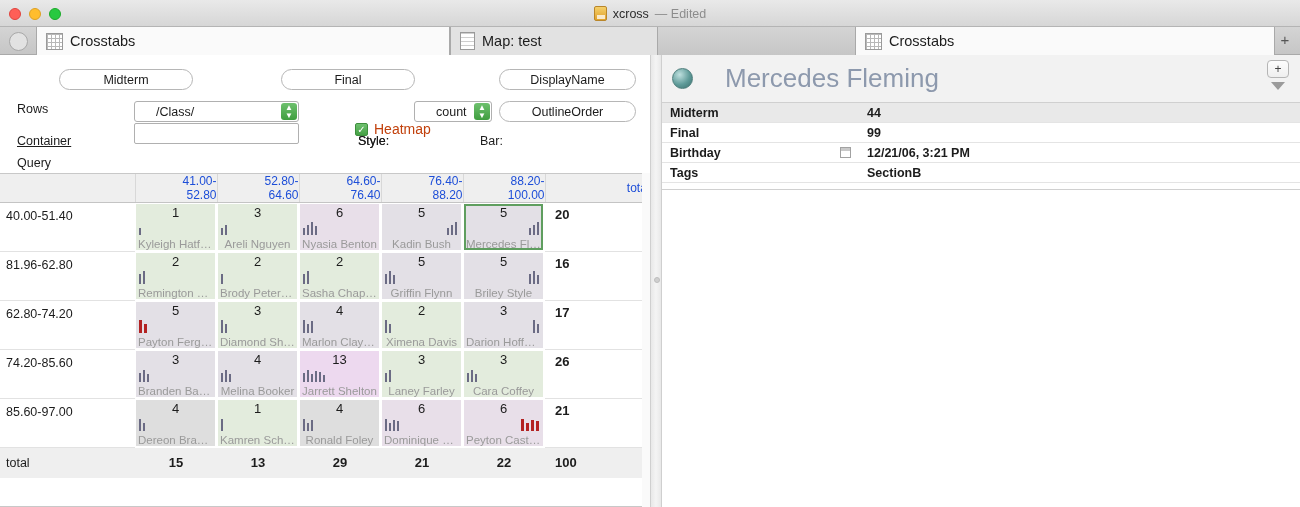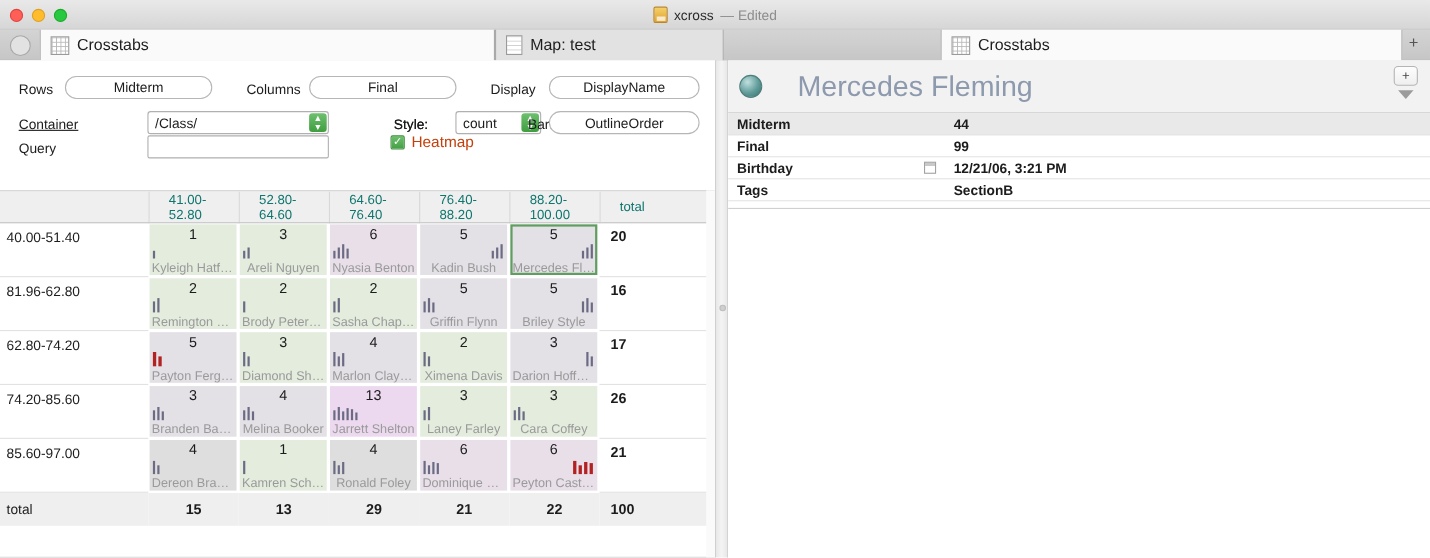--- a/index.html
+++ b/index.html
@@ -80,31 +80,31 @@
   .tab-label { font-size:14.5px; color:#1d1d1d; white-space:nowrap; }
   .tab-plus {
     position:absolute; right:8px; top:6px; width:14px; height:14px;
     font-size:15px; line-height:13px; text-align:center; color:#555;
   }
 
   
   .left-panel { position:absolute; left:0; top:55px; width:650px; height:452px; background:#fff; }
 
   .controls { position:absolute; left:0; top:0; width:650px; height:113px; background:#fff; }
-  .ctrl-label { position:absolute; font-size:12.5px; color:#1c1c1c; }
+  .ctrl-label { position:absolute; font-size:12.5px; color:#1c1c1c;margin-top:28px; }
   .pill {
     position:absolute; height:21px; background:#fff;
     border:1px solid #b6b6b6; border-radius:11px;
     display:flex; align-items:center; justify-content:center;
     font-size:12.5px; color:#1c1c1c;
   }
   .combo {
     position:absolute; height:21px; background:#fff;
     border:1px solid #b0b0b0; border-radius:3px;
-    display:flex; align-items:center; padding-left:6px;
+    display:flex; align-items:center; padding-left:21px;
     font-size:12.5px; color:#1c1c1c;
   }
   .combo .stepper {
     position:absolute; right:1px; top:1px; width:16px; height:17px;
     background: linear-gradient(to bottom,#6ec06e,#3f9e3f);
     border-radius:3px; color:#fff; font-size:8px; line-height:8px;
     display:flex; flex-direction:column; align-items:center; justify-content:center;
   }
   .textfield {
     position:absolute; height:21px; background:#fff;
@@ -127,22 +127,22 @@
     overflow:hidden;
   }
   table.ct { border-collapse:collapse; width:650px; table-layout:fixed; }
   table.ct col.rowhdr { width:135px; }
   table.ct col.datacol { width:82px; }
   table.ct col.totcol { width:105px; }
 
   .ct thead th {
     height:21px; background:#efefef; border-bottom:1px solid #c4c4c4;
     border-right:1px solid #d8d8d8;
-    font-size:12px; font-weight:normal; color:#0f766e;
-    text-align:left; padding-left:18px; vertical-align:middle;
+    font-size:12px; font-weight:normal; color:#1d4ed8;
+    text-align:right; padding-left:18px; vertical-align:middle;
   }
   .ct thead th.corner { background:#efefef; border-right:1px solid #d8d8d8; }
 
   .ct tbody td.rowlabel {
     height:48px; font-size:12.5px; color:#1c1c1c;
     padding-left:6px; vertical-align:top; padding-top:6px;
     border-bottom:1px solid #e2e2e2; background:#fff;
   }
   .ct tbody td.cell {
     height:48px; padding:0; vertical-align:top;

